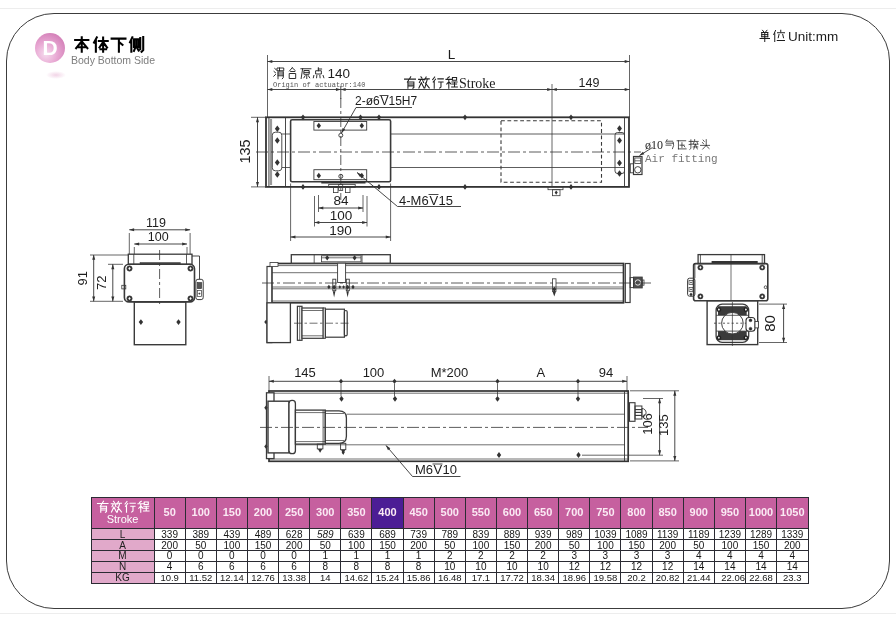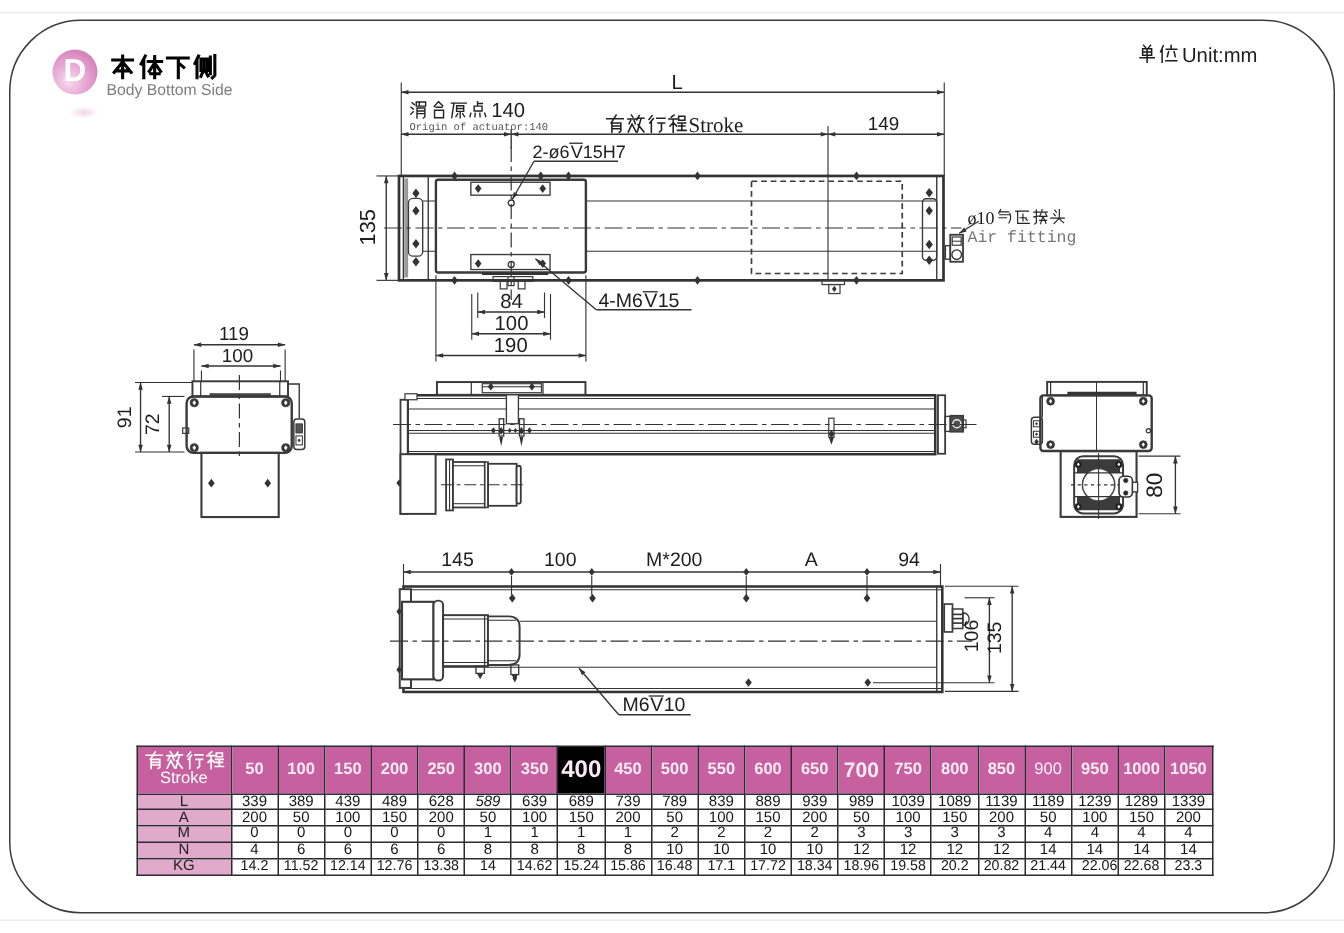--- a/index.html
+++ b/index.html
@@ -528,31 +528,31 @@
 <use href="#g-xing" transform="translate(31.5,2.5) scale(0.1250)" fill="none" stroke="#fff" stroke-width="9.0" stroke-linecap="square"></use>
 <use href="#g-cheng" transform="translate(45.0,2.5) scale(0.1250)" fill="none" stroke="#fff" stroke-width="9.0" stroke-linecap="square"></use>
             </svg><div style="position:absolute;left:0;top:16.5px;width:100%;color:#fff;font-size:11px;">Stroke</div></td>
 <td style="background:#c6609f;color:#fbeaf4;font-size:11px;font-weight:bold;">50</td>
 <td style="background:#c6609f;color:#fbeaf4;font-size:11px;font-weight:bold;">100</td>
 <td style="background:#c6609f;color:#fbeaf4;font-size:11px;font-weight:bold;">150</td>
 <td style="background:#c6609f;color:#fbeaf4;font-size:11px;font-weight:bold;">200</td>
 <td style="background:#c6609f;color:#fbeaf4;font-size:11px;font-weight:bold;">250</td>
 <td style="background:#c6609f;color:#fbeaf4;font-size:11px;font-weight:bold;">300</td>
 <td style="background:#c6609f;color:#fbeaf4;font-size:11px;font-weight:bold;">350</td>
-<td style="background:#000000;color:#fbeaf4;font-size:16px;font-weight:bold;">400</td>
+<td style="background:#4c1d95;color:#fbeaf4;font-size:11px;font-weight:bold;">400</td>
 <td style="background:#c6609f;color:#fbeaf4;font-size:11px;font-weight:bold;">450</td>
 <td style="background:#c6609f;color:#fbeaf4;font-size:11px;font-weight:bold;">500</td>
 <td style="background:#c6609f;color:#fbeaf4;font-size:11px;font-weight:bold;">550</td>
 <td style="background:#c6609f;color:#fbeaf4;font-size:11px;font-weight:bold;">600</td>
 <td style="background:#c6609f;color:#fbeaf4;font-size:11px;font-weight:bold;">650</td>
-<td style="background:#c6609f;color:#fbeaf4;font-size:14px;font-weight:bold;">700</td>
+<td style="background:#c6609f;color:#fbeaf4;font-size:11px;font-weight:bold;">700</td>
 <td style="background:#c6609f;color:#fbeaf4;font-size:11px;font-weight:bold;">750</td>
 <td style="background:#c6609f;color:#fbeaf4;font-size:11px;font-weight:bold;">800</td>
 <td style="background:#c6609f;color:#fbeaf4;font-size:11px;font-weight:bold;">850</td>
-<td style="background:#c6609f;color:#fbeaf4;font-size:11px;font-weight:normal;">900</td>
+<td style="background:#c6609f;color:#fbeaf4;font-size:11px;font-weight:bold;">900</td>
 <td style="background:#c6609f;color:#fbeaf4;font-size:11px;font-weight:bold;margin-left:14px;">950</td>
 <td style="background:#c6609f;color:#fbeaf4;font-size:11px;font-weight:bold;">1000</td>
 <td style="background:#c6609f;color:#fbeaf4;font-size:11px;font-weight:bold;">1050</td>
 </tr>
 <tr style="line-height:9.5px;">
 <td style="background:#e1a9ca;font-size:10px;color:#222;">L</td>
 <td style="font-size:10px;color:#161616;">339</td>
 <td style="font-size:10px;color:#161616;">389</td>
 <td style="font-size:10px;color:#161616;">439</td>
 <td style="font-size:10px;color:#161616;">489</td>
@@ -641,21 +641,21 @@
 <td style="font-size:10px;color:#161616;">12</td>
 <td style="font-size:10px;color:#161616;">12</td>
 <td style="font-size:10px;color:#161616;">12</td>
 <td style="font-size:10px;color:#161616;">14</td>
 <td style="font-size:10px;color:#161616;">14</td>
 <td style="font-size:10px;color:#161616;">14</td>
 <td style="font-size:10px;color:#161616;">14</td>
 </tr>
 <tr style="line-height:9.5px;">
 <td style="background:#e1a9ca;font-size:10px;color:#222;">KG</td>
-<td style="font-size:9.5px;color:#161616;">14.2</td>
+<td style="font-size:9.5px;color:#161616;">10.9</td>
 <td style="font-size:9.5px;color:#161616;">11.52</td>
 <td style="font-size:9.5px;color:#161616;">12.14</td>
 <td style="font-size:9.5px;color:#161616;">12.76</td>
 <td style="font-size:9.5px;color:#161616;">13.38</td>
 <td style="font-size:9.5px;color:#161616;">14</td>
 <td style="font-size:9.5px;color:#161616;">14.62</td>
 <td style="font-size:9.5px;color:#161616;">15.24</td>
 <td style="font-size:9.5px;color:#161616;">15.86</td>
 <td style="font-size:9.5px;color:#161616;">16.48</td>
 <td style="font-size:9.5px;color:#161616;">17.1</td>

